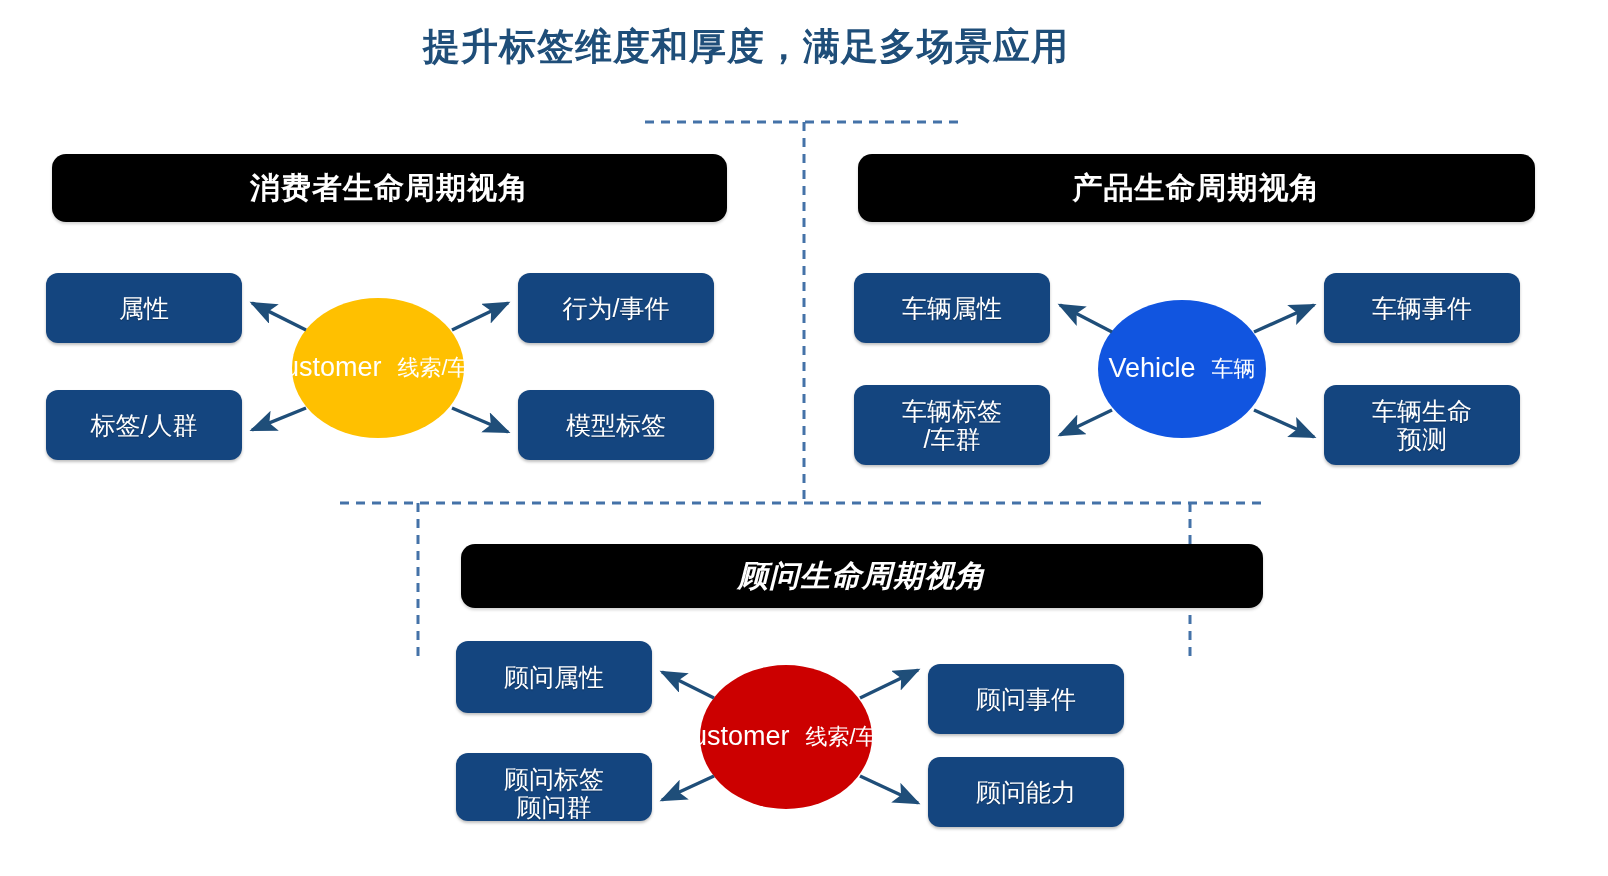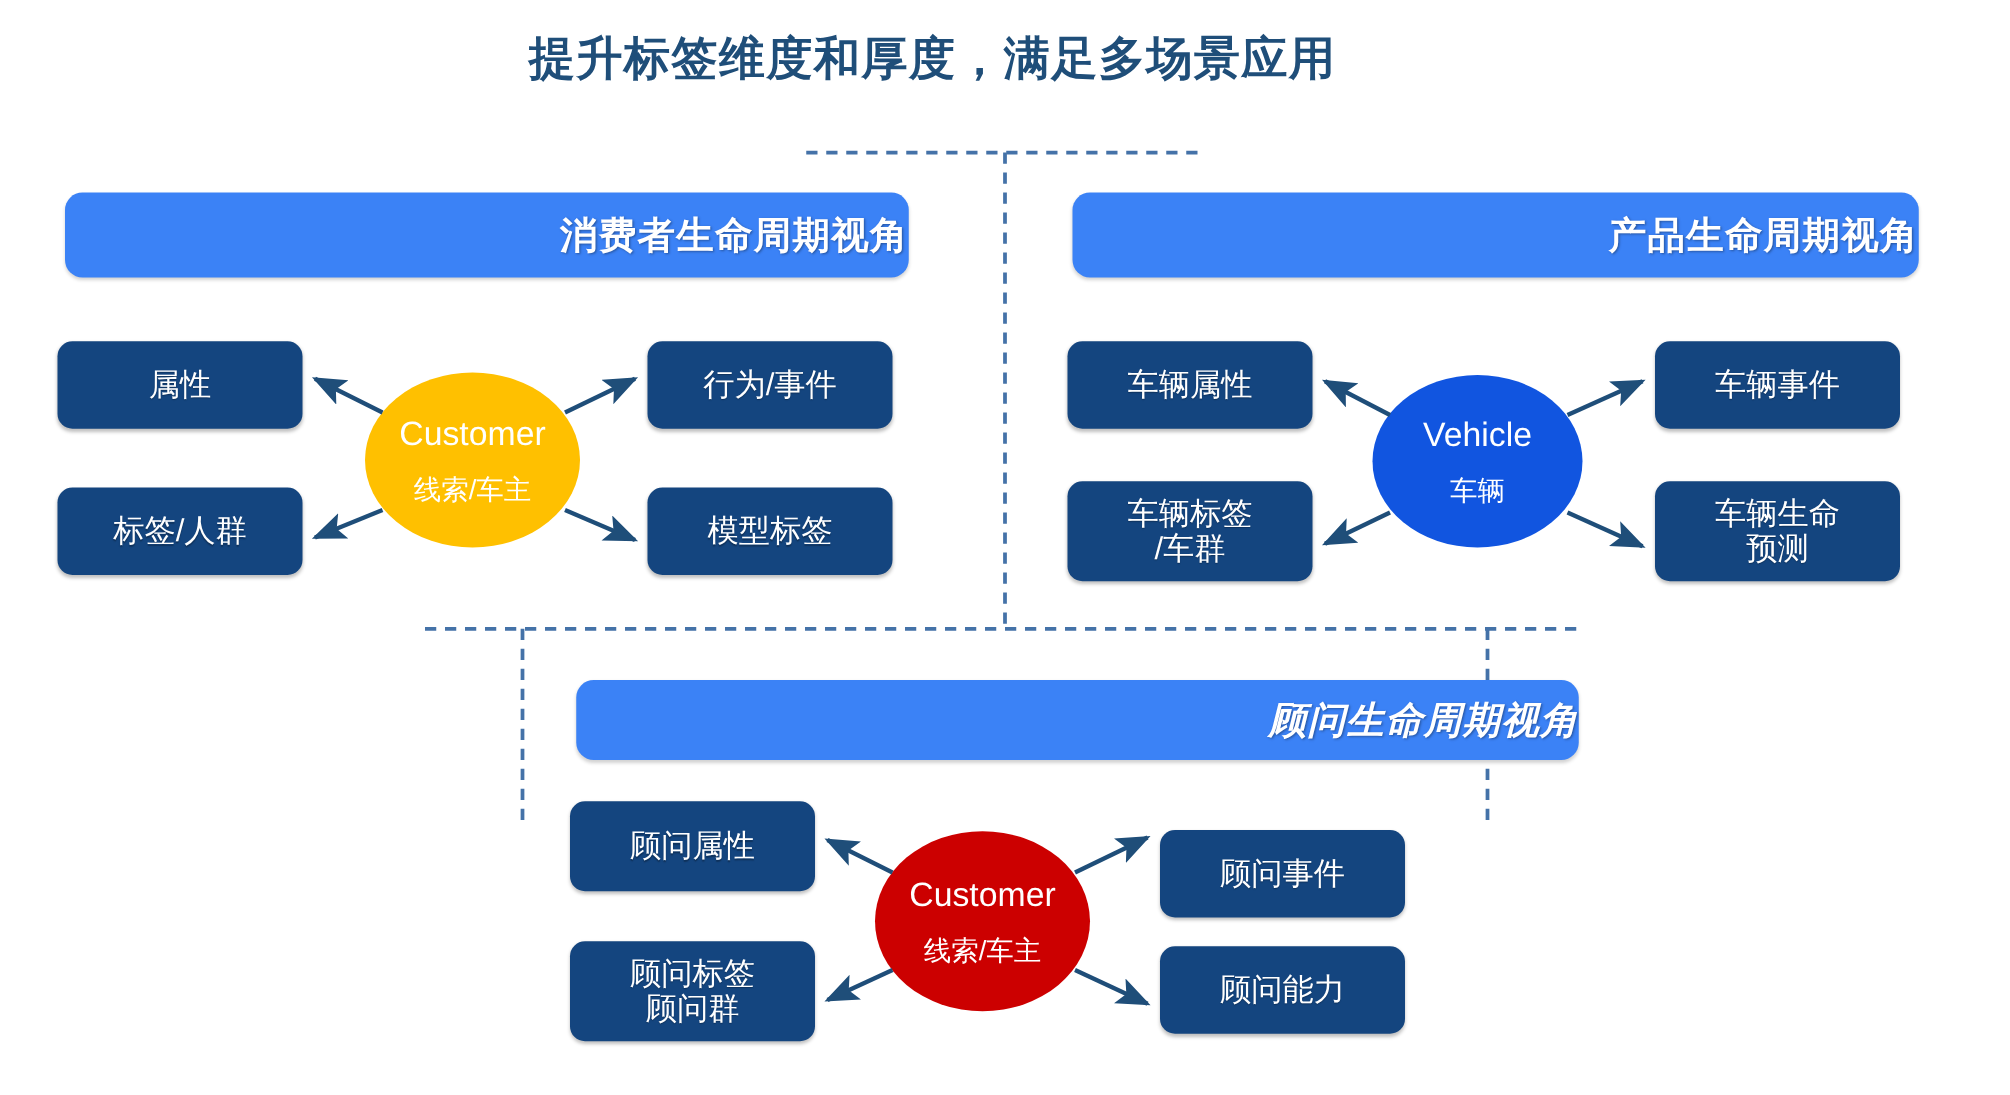--- a/index.html
+++ b/index.html
@@ -38,26 +38,26 @@
     left: 0;
     top: 0;
     width: 1608px;
     height: 876px;
     pointer-events: none;
   }
 
   
   .panel-header {
     position: absolute;
-    background: #3b82f6;
+    background: #000000;
     border-radius: 14px;
     box-shadow: 0 2px 3px rgba(0,0,0,0.18);
     display: flex;
     align-items: center;
-    justify-content: flex-end;
+    justify-content: center;
   }
   .panel-header .ph-text {
     font-size: 30px;
     font-weight: bold;
     color: #ffffff;
     text-shadow: 1px 1px 2px rgba(0,0,0,0.35);
     letter-spacing: 1px;
     white-space: nowrap;
   }
 
@@ -78,21 +78,21 @@
     line-height: 1.12;
     white-space: pre-line;
     text-shadow: 0 1px 1px rgba(0,0,0,0.3);
   }
 
   
   .hub {
     position: absolute;
     border-radius: 50%;
     display: flex;
-    flex-direction: column;
+    flex-direction: row;
     align-items: center;
     justify-content: center;
     text-align: center;
     color: #ffffff;
     gap: 16px;
   }
   .hub .hub-en {
     font-size: 27px;
     line-height: 1.15;
     white-space: nowrap;
@@ -184,21 +184,21 @@
     <span class="hub-cn">车辆</span>
   </div>
 
   <div class="panel-header" style="left:461px; top:544px; width:802px; height:64px;font-style:italic;">
     <span class="ph-text">顾问生命周期视角</span>
   </div>
 
   <div class="node-box" style="left:456px; top:641px; width:196px; height:72px;">
     <span class="nb-text">顾问属性</span>
   </div>
-  <div class="node-box" style="left:456px; top:753px; width:196px; height:80px;">
+  <div class="node-box" style="left:456px; top:753px; width:196px; height:68px;align-items:flex-end;">
     <span class="nb-text">顾问标签
 顾问群</span>
   </div>
   <div class="node-box" style="left:928px; top:639px; width:196px; height:70px;margin-top:25px;">
     <span class="nb-text">顾问事件</span>
   </div>
   <div class="node-box" style="left:928px; top:757px; width:196px; height:70px;">
     <span class="nb-text">顾问能力</span>
   </div>
 

